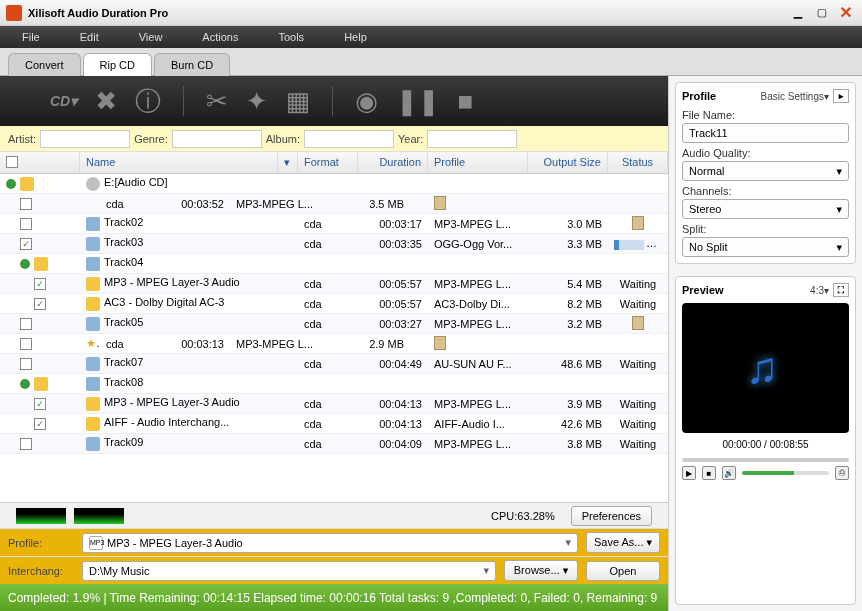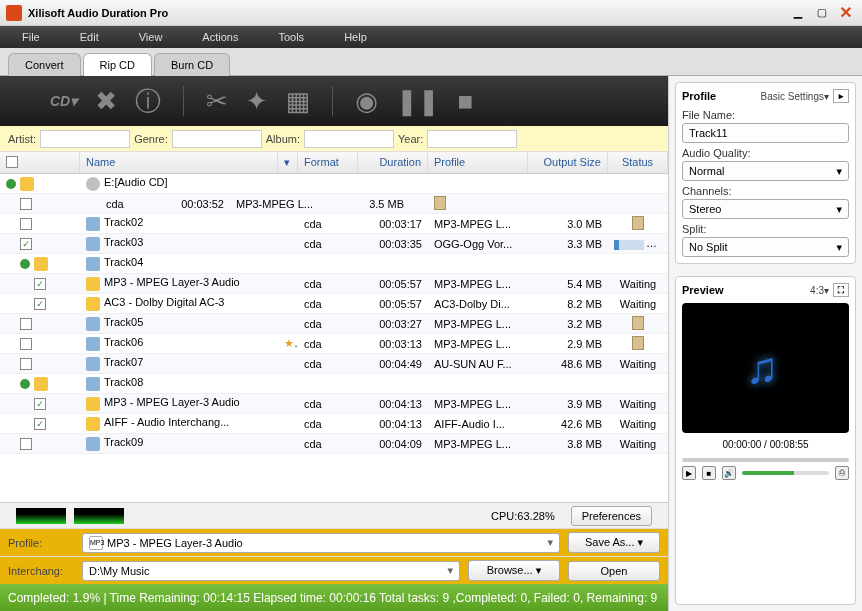--- a/index.html
+++ b/index.html
@@ -40,21 +40,21 @@
 .clipicon{width:12px;height:14px;background:#d8c090;border:1px solid #a89060;display:inline-block;}
 .prog{display:inline-block;width:30px;height:10px;background:linear-gradient(90deg,#4a8acc 18%,#cde 18%);vertical-align:middle;margin-right:2px;}
 .cpubar { height:26px; background:#f0f0f0; border-top:1px solid #ccc; display:flex; align-items:center; padding:0 16px; gap:8px; }
 .cpugraph{width:50px;height:16px;background:#000;display:inline-block;position:relative;}
 .cpugraph::after{content:"";position:absolute;bottom:0;left:0;right:0;height:60%;background:linear-gradient(transparent,#2c2);}
 .cpubar .cpu{flex:1;} .cpubar .btn{border:1px solid #aaa;background:linear-gradient(#fff,#e8e8e8);padding:3px 10px;border-radius:3px;cursor:pointer;}
 .profrow { height:28px; display:flex; align-items:center; padding:0 8px; gap:8px; background:#eab308; border-top:1px solid #ddd; }
 .profrow label{color:#444;width:66px;}
 .profrow .sel { flex:1; border:1px solid #aaa; height:20px; background:#fff; display:flex; align-items:center; padding:0 6px; border-radius:3px; }
 .profrow .sel .dd{margin-left:auto;color:#666;}
-.profrow .btn{border:1px solid #aaa;background:linear-gradient(#fff,#e8e8e8);padding:3px 0;border-radius:3px;cursor:pointer;width:92px;text-align:center;}
+.profrow .btn{border:1px solid #aaa;background:linear-gradient(#fff,#e8e8e8);padding:3px 0;border-radius:3px;cursor:pointer;width:74px;text-align:center;}
 .status { height:27px; background:linear-gradient(#7ac040,#5aa020); color:#fff; display:flex; align-items:center; padding:0 8px; font-size:12px; }
 .panel { border:1px solid #ccc; background:#fff; margin:6px; border-radius:4px; padding:6px; }
 .panel .phdr { display:flex; align-items:center; font-weight:bold; margin-bottom:6px; }
 .panel .phdr .lnk{margin-left:auto;font-weight:normal;color:#444;cursor:pointer;font-size:10px;}
 .panel .phdr .sq{width:16px;height:14px;border:1px solid #aaa;margin-left:4px;display:flex;align-items:center;justify-content:center;font-size:9px;cursor:pointer;}
 .panel label{display:block;margin:4px 0 2px;color:#333;}
 .panel .inp, .panel .selp { width:100%; border:1px solid #aaa; height:20px; padding:0 6px; border-radius:3px; background:#fdfdfd; display:flex; align-items:center; }
 .panel .selp .dd{margin-left:auto;}
 .preview { background:#000; height:130px; border-radius:4px; display:flex; align-items:center; justify-content:center; margin-bottom:6px; }
 .note{width:40px;height:50px;position:relative;}
@@ -233,21 +233,20 @@
           <div class="cell col-dur">00:03:27</div>
           <div class="cell col-prof">MP3-MPEG L...</div>
           <div class="cell col-size">3.2 MB</div>
           <div class="cell col-stat"><span class="clipicon"></span></div>
         </div>
         <div class="row">
           <div class="cell tree">
             <span class="indent" style="width: 14px;"></span>
             <span class="chk"></span>
           </div>
-          <div class="cell col-name"><span class="ico aud"></span><span>Track06</span></div>
           <div class="cell col-star"><span class="star">★</span></div>
           <div class="cell col-fmt">cda</div>
           <div class="cell col-dur">00:03:13</div>
           <div class="cell col-prof">MP3-MPEG L...</div>
           <div class="cell col-size">2.9 MB</div>
           <div class="cell col-stat"><span class="clipicon"></span></div>
         </div>
         <div class="row">
           <div class="cell tree">
             <span class="indent" style="width: 14px;"></span>

